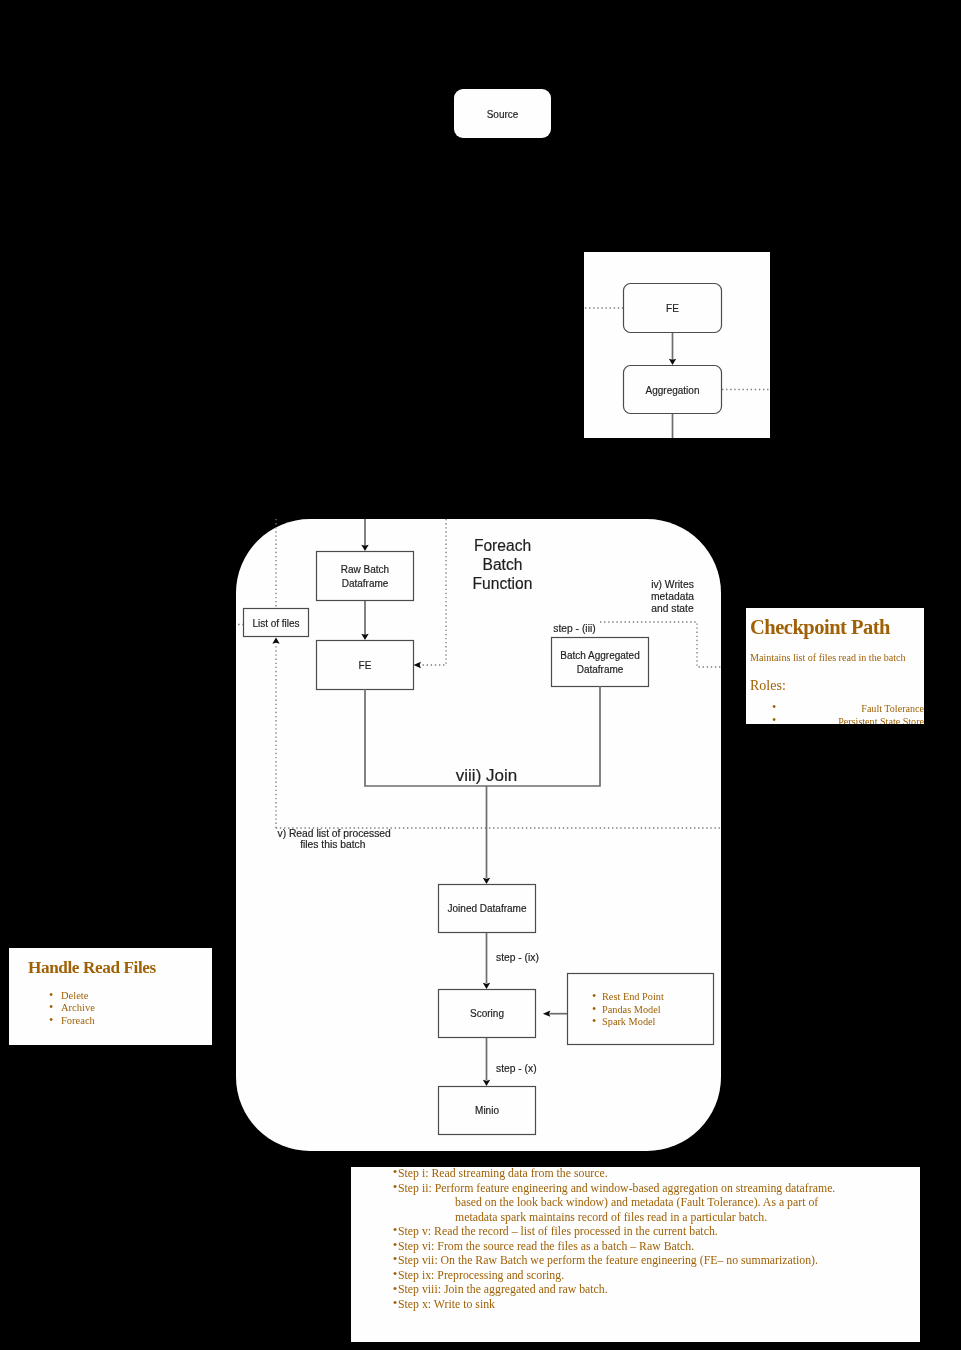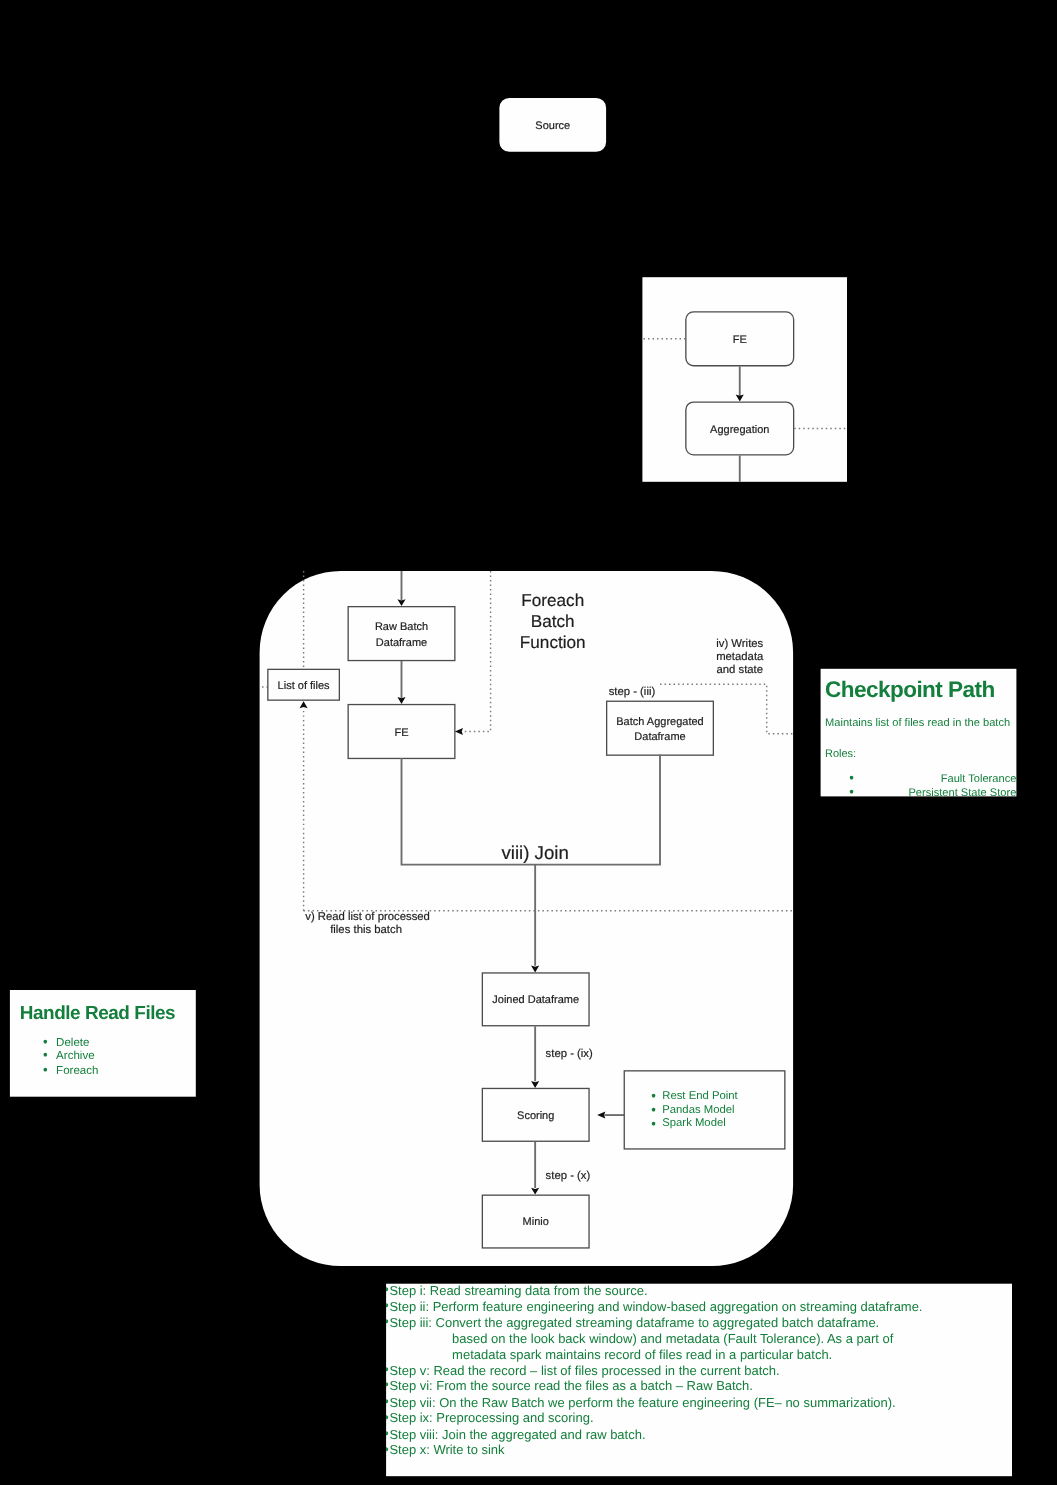--- a/index.html
+++ b/index.html
@@ -9,54 +9,54 @@
        font-family:"Liberation Sans",sans-serif;-webkit-font-smoothing:antialiased;}
   #stage{position:relative;width:961px;height:1350px;background:#000;
          opacity:0.999;will-change:transform;}
   #stage *{will-change:auto;}
   #diagram{position:absolute;left:0;top:0;}
   .nodetext{font-family:"Liberation Sans",sans-serif;font-size:10px;fill:#1f1f1f;
             text-anchor:middle;dominant-baseline:auto;
             paint-order:stroke;stroke:#1f1f1f;stroke-width:0.18px;}
   .nodetext-lg{font-size:15.6px;fill:#1f1f1f;}
   .nodetext-sm{font-size:10.3px;fill:#1f1f1f;}
-  .panel{position:absolute;background:#fff;color:#15803d;overflow:hidden;
-         font-family:Liberation Sans, sans-serif;box-sizing:border-box;}
+  .panel{position:absolute;background:#fff;color:#a16207;overflow:hidden;
+         font-family:Liberation Serif, serif;box-sizing:border-box;}
   .panel ul{margin:0;padding:0;list-style:none;}
   .panel li{position:relative;}
   .panel li::before{content:"\2022";position:absolute;}
 
   
   #checkpoint-panel{left:746px;top:608px;width:178px;height:116px;padding:8px 0 0 4px;}
   #checkpoint-panel .title{font-size:20.5px;font-weight:bold;line-height:23px;
         letter-spacing:-0.5px;margin:0 0 13px 0;}
   #checkpoint-panel .desc{font-size:10.1px;line-height:12px;margin:0 0 10px 0;white-space:nowrap;}
-  #checkpoint-panel .roles{font-size:10px;line-height:12px;margin:16px 0 12px 0;}
+  #checkpoint-panel .roles{font-size:14px;line-height:12px;margin:16px 0 12px 0;}
   #checkpoint-panel ul{margin-top:-2px;text-align:right;}
   #checkpoint-panel li{font-size:10.1px;line-height:13.2px;padding-left:34px;white-space:nowrap;}
   #checkpoint-panel li::before{left:22px;top:-1px;font-size:12px;}
 
   
-  #handle-panel{left:9px;top:900px;width:169px;height:97px;padding:10px 0 0 9px;}
+  #handle-panel{left:9px;top:948px;width:203px;height:97px;padding:10px 0 0 19px;}
   #handle-panel .title{font-size:17.2px;font-weight:bold;line-height:20px;
         letter-spacing:-0.4px;margin:0 0 12px 0;}
   #handle-panel li{font-size:10.5px;line-height:12.3px;padding-left:33px;white-space:nowrap;}
   #handle-panel li::before{left:21px;top:-1px;font-size:12px;}
 
   
   #scoring-options{left:568px;top:974px;width:145px;height:70px;padding:17px 0 0 0;
         background:transparent;}
   #scoring-options li{font-size:10.3px;line-height:12.7px;padding-left:34px;white-space:nowrap;}
   #scoring-options li::before{left:24px;top:-1px;font-size:12px;}
 
   
   #steps-panel{left:351px;top:1167px;width:569px;height:175px;padding:0;}
   #steps-panel ul{margin-top:-1px;}
   #steps-panel li{font-size:11.8px;line-height:14.55px;padding-left:3px;
-                  white-space:nowrap;}
+                  white-space:nowrap;margin-left:44px;}
   #steps-panel li::before{left:-2.2px;top:-0.8px;font-size:13px;}
   #steps-panel .cont{padding-left:60px;}
   #steps-panel .cont::before{content:"";}
 </style>
 </head>
 <body>
 
 <div id="stage">
 
 <svg id="diagram" width="961" height="1350" viewBox="0 0 961 1350" xmlns="http://www.w3.org/2000/svg">
@@ -183,21 +183,20 @@
     <li>Rest End Point</li>
     <li>Pandas Model</li>
     <li>Spark Model</li>
   </ul>
 </div>
 
 <div class="panel" id="steps-panel">
   <ul>
     <li>Step i: Read streaming data from the source.</li>
     <li>Step ii: Perform feature engineering and window-based aggregation on streaming dataframe.</li>
-    <li>Step iii: Convert the aggregated streaming dataframe to aggregated batch dataframe.</li>
     <li class="cont">based on the look back window) and metadata (Fault Tolerance). As a part of</li>
     <li class="cont">metadata spark maintains record of files read in a particular batch.</li>
     <li>Step v: Read the record – list of files processed in the current batch.</li>
     <li>Step vi: From the source read the files as a batch – Raw Batch.</li>
     <li>Step vii: On the Raw Batch we perform the feature engineering (FE– no summarization).</li>
     <li>Step ix: Preprocessing and scoring.</li>
     <li>Step viii: Join the aggregated and raw batch.</li>
     <li>Step x: Write to sink</li>
   </ul>
 </div>

